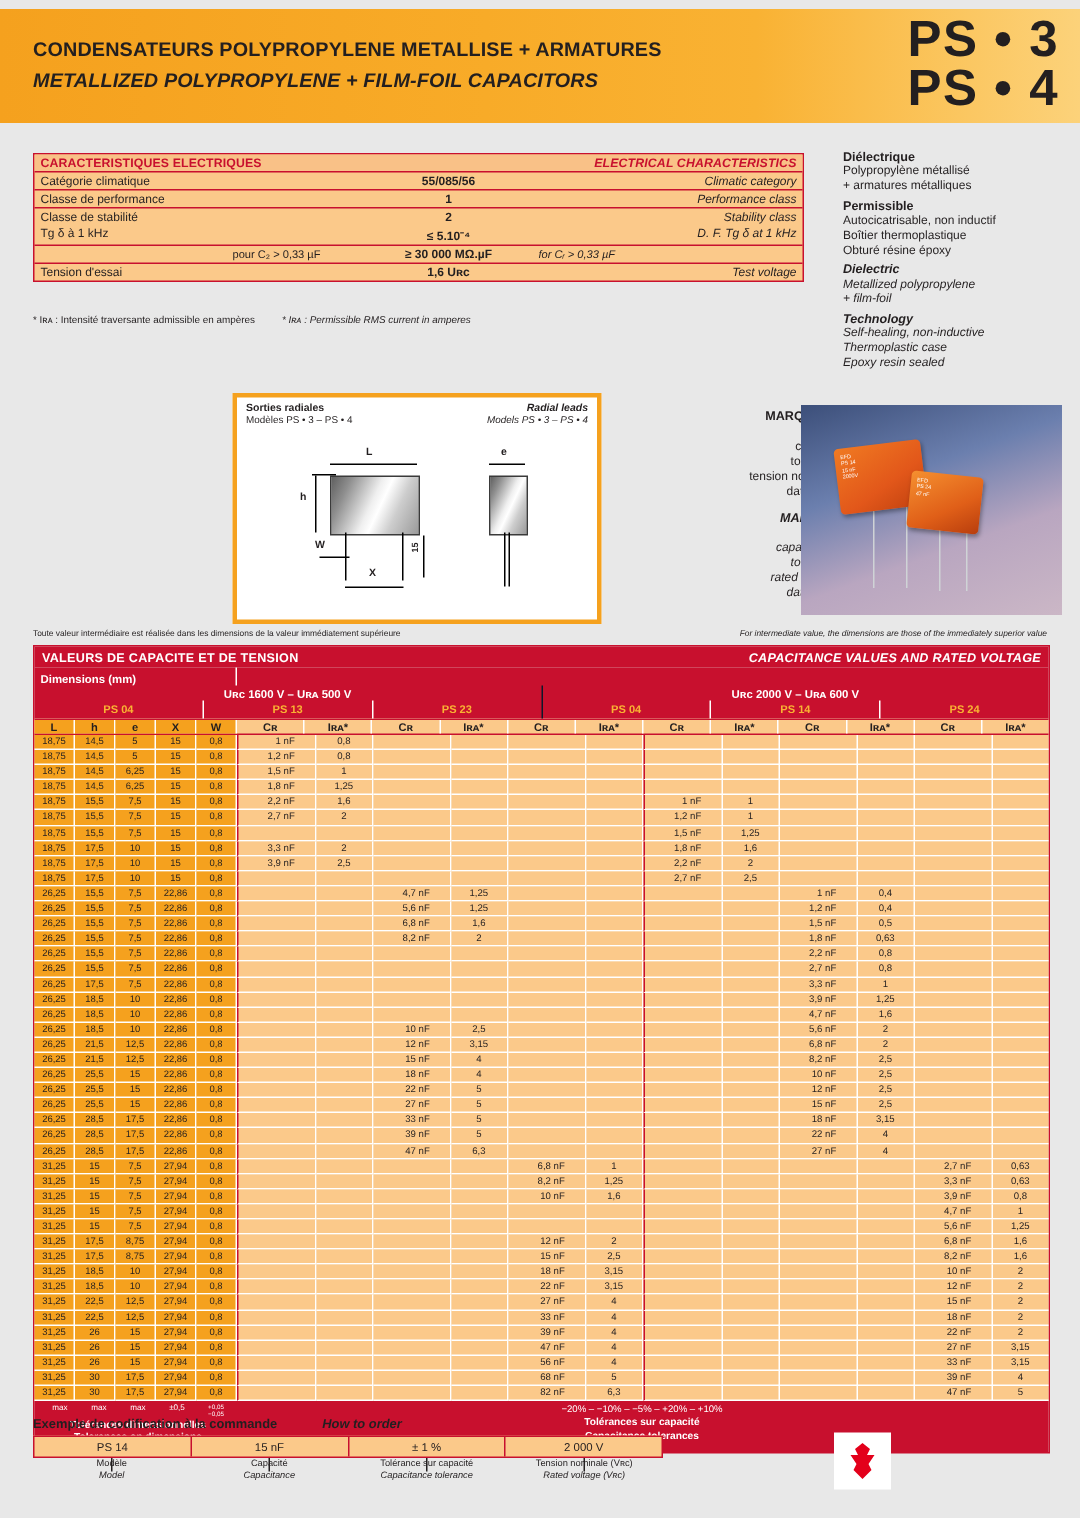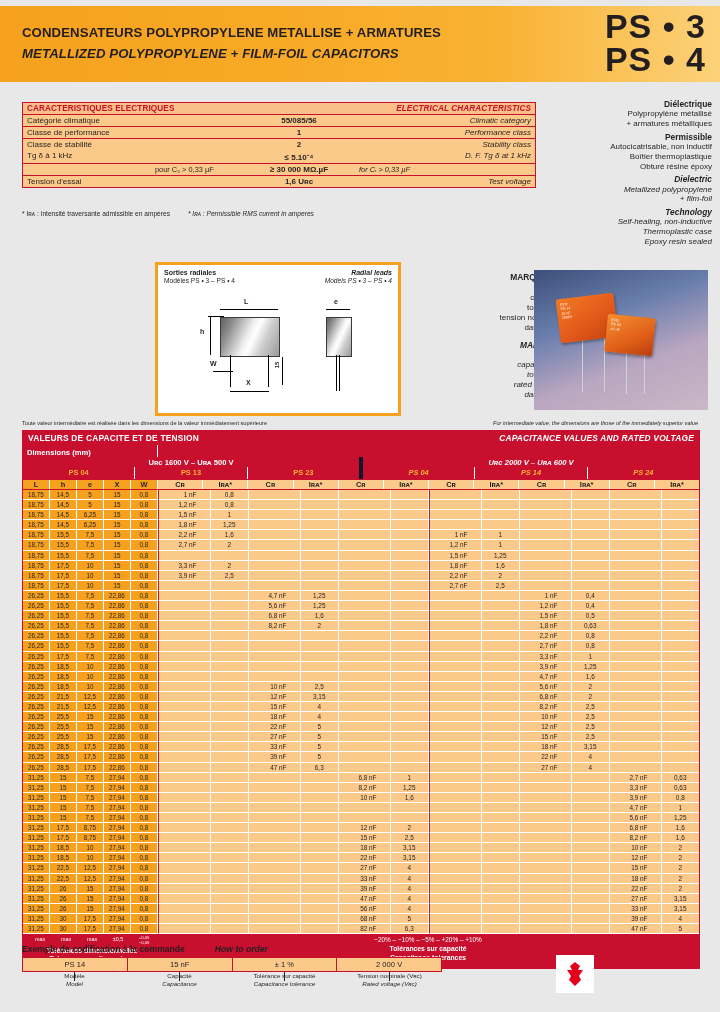--- a/index.html
+++ b/index.html
@@ -35,21 +35,21 @@
   .ec-fr{width:128px;font-size:8px;padding:1px 0 1px 4px;white-space:nowrap;}
   .ec-cond{width:84px;font-size:7.4px;padding:1px 0;white-space:nowrap;}
   .ec-val{width:120px;text-align:center;font-size:8px;font-weight:700;padding:1px 0;white-space:nowrap;}
   .ec-cond2{width:86px;font-size:7.4px;font-style:italic;padding:1px 0;white-space:nowrap;}
   .ec-en{flex:1;text-align:right;font-size:8px;font-style:italic;padding:1px 4px 1px 0;white-space:nowrap;}
   .ec-note{position:absolute;left:22px;top:210px;width:520px;display:flex;gap:18px;font-size:6.6px;}
   .ec-note i{font-style:normal;}
   .ec-note .en{font-style:italic;}
 
   
-  .rightcol{position:absolute;right:8px;top:96px;width:150px;text-align:right;line-height:1.22;}
+  .rightcol{position:absolute;right:8px;top:96px;width:150px;line-height:1.22;}
   .rightcol .hh{font-size:8.4px;font-weight:700;margin-top:3px;}
   .rightcol .hh.it{font-style:italic;}
   .rightcol .ll{font-size:8px;}
   .rightcol .ll.it{font-style:italic;}
 
   
   .marking{position:absolute;right:160px;top:272px;width:110px;text-align:right;line-height:1.25;}
   .marking .hh{font-size:8.4px;font-weight:700;}
   .marking .hh.it{font-style:italic;}
   .marking .ll{font-size:8px;}
@@ -81,22 +81,22 @@
   .tnote .en{font-style:italic;}
 
   
   .mt{position:absolute;left:22px;top:430px;width:676px;border:1px solid #c8102e;}
   .mt-title{display:flex;justify-content:space-between;background:#c8102e;color:#fff;
      padding:2px 5px;font-size:8.4px;font-weight:700;letter-spacing:.2px;}
   .mt-title .en{font-style:italic;}
   .hdrow{display:flex;background:#c8102e;color:#fff;flex-direction:column;}
   .hdrow .dimcell{width:130px;border-right:1px solid #fff;padding:3px 0 0 4px;font-size:7.6px;font-weight:600;}
   .volt-wrap{flex:1;display:flex;}
-  .voltgrp{flex:1;border-right:4px solid #0f172a;}
-  .voltgrp:last-child{border-right:none;font-style:italic;}
+  .voltgrp{flex:1;border-right:1px solid #0f172a;}
+  .voltgrp:last-child{border-right:none;}
   .voltlabel{text-align:center;font-size:7.6px;font-weight:700;padding:1px 0 0;}
   .psrow{display:flex;}
   .psrow div{flex:1;text-align:center;font-size:7.4px;font-weight:700;color:#f9b233;padding:1px 0 2px;border-right:1px solid #fff;}
   .psrow div:last-child{border-right:none;}
 
   .subhead{display:flex;background:#fbc98a;border-top:1px solid #c8102e;border-bottom:1px solid #c8102e;}
   .subhead .d{width:26px;text-align:center;font-size:7.4px;font-weight:700;border-right:1px solid #fff;background:#f5a11e;}
   .subhead .c{flex:1;text-align:center;font-size:7.4px;font-weight:700;border-right:1px solid #fff;}
   .subhead .c:last-child{border-right:none;}
 

